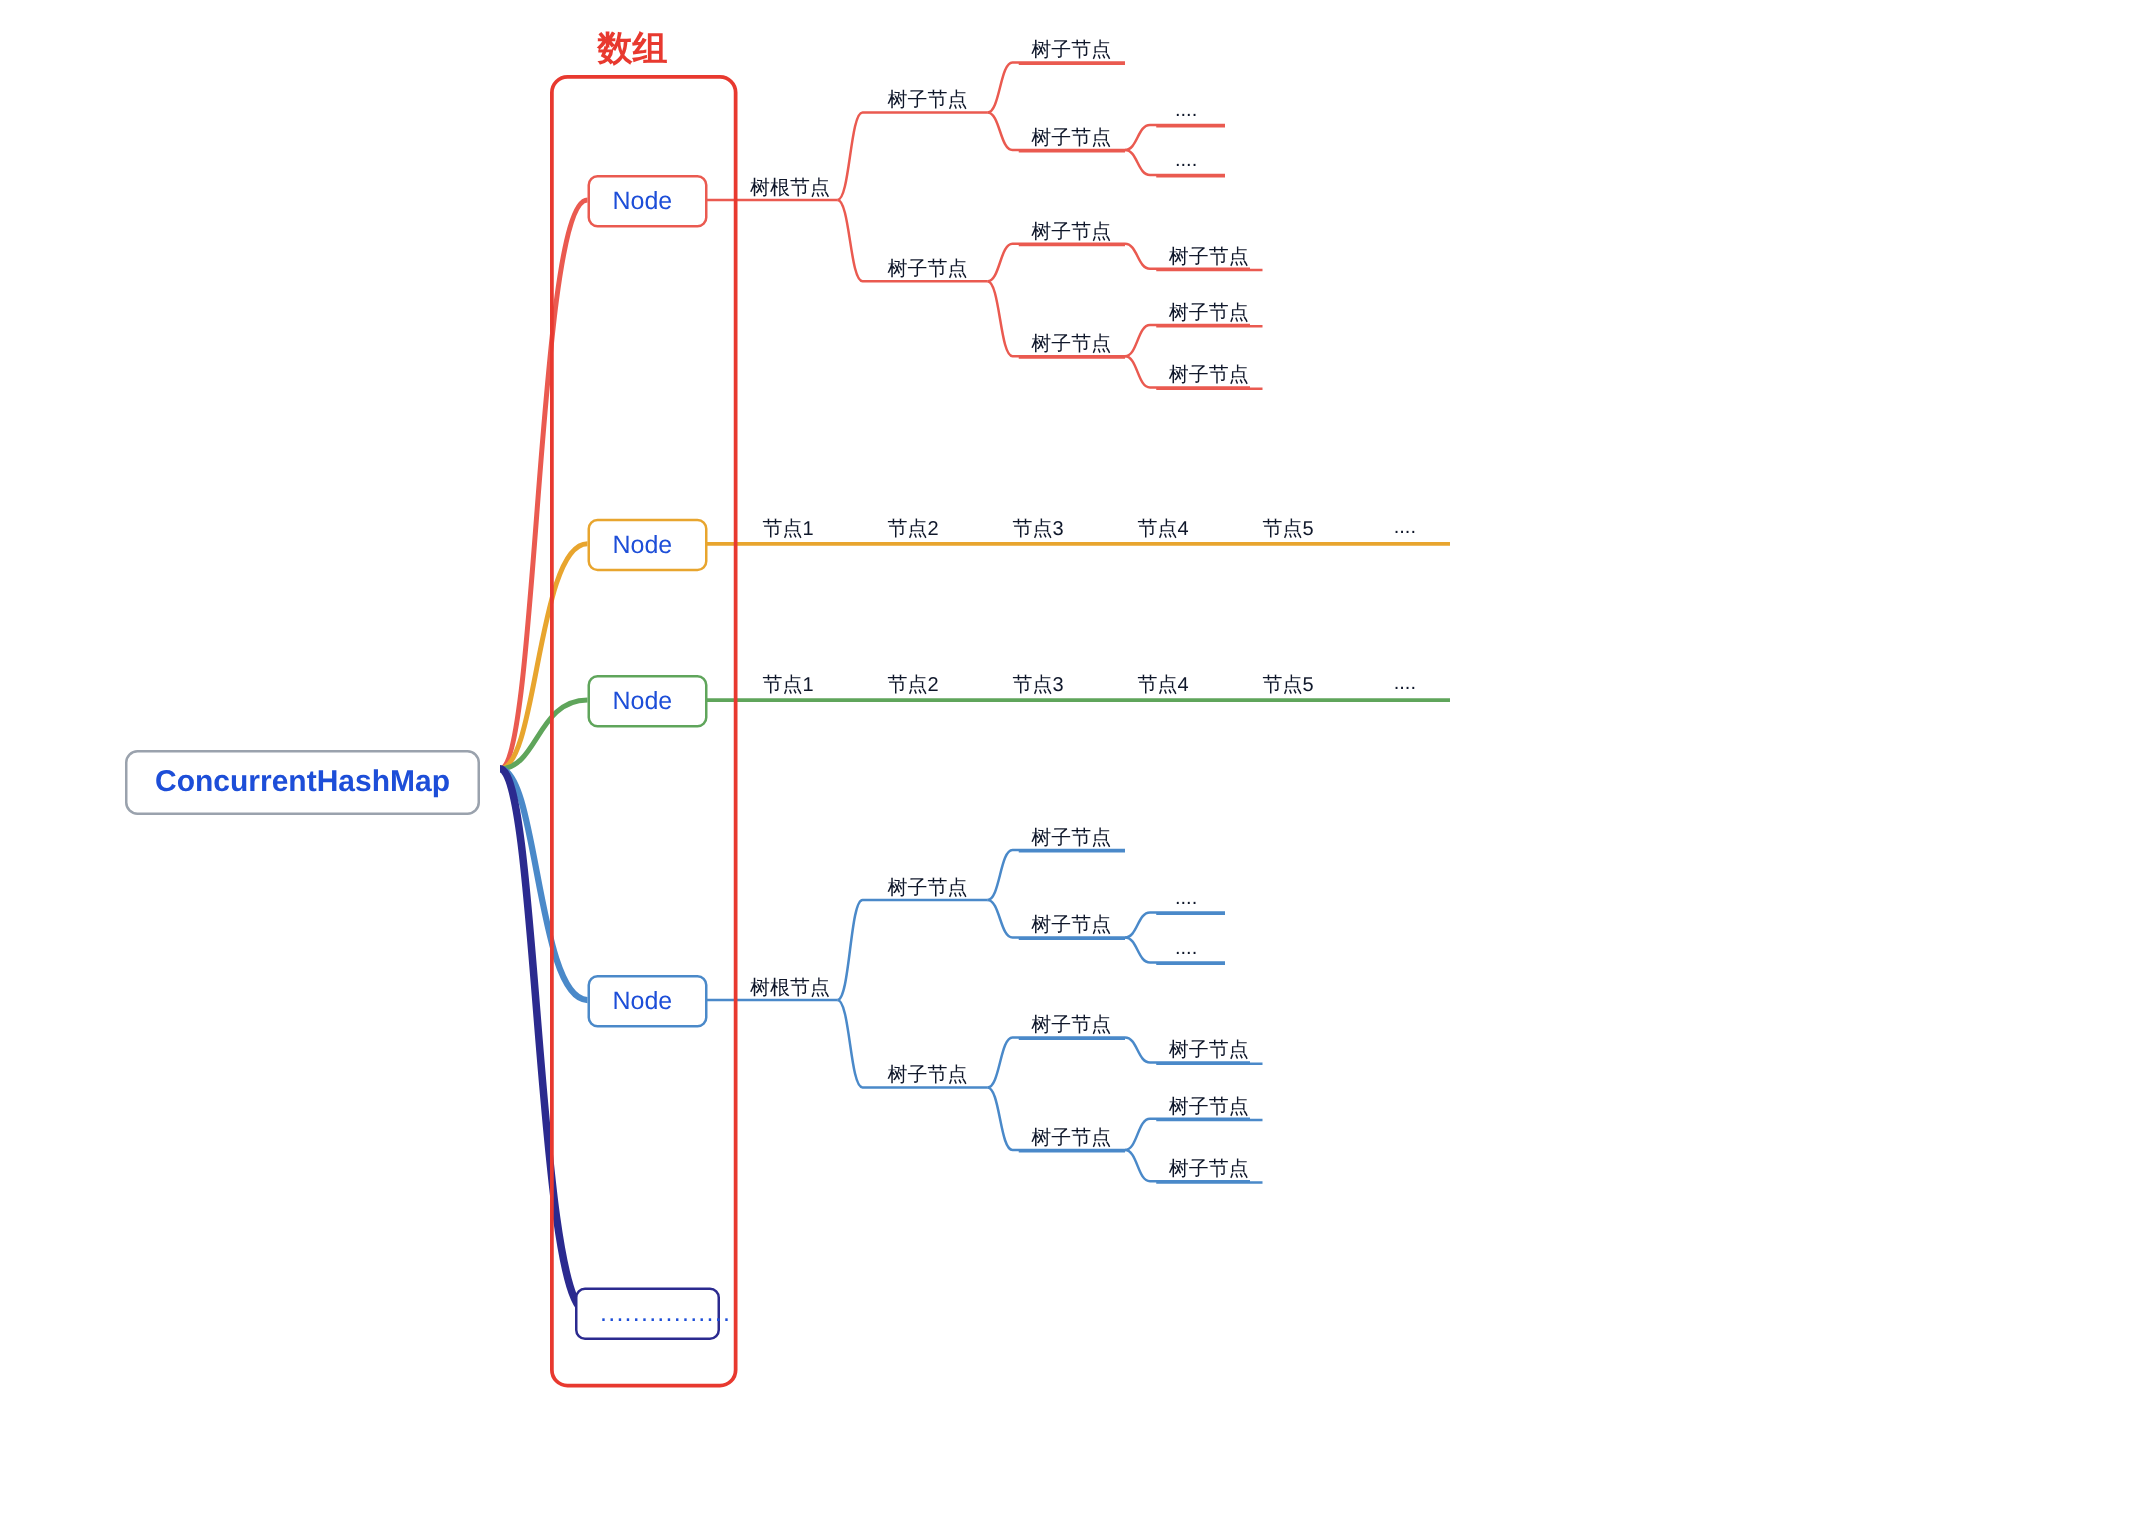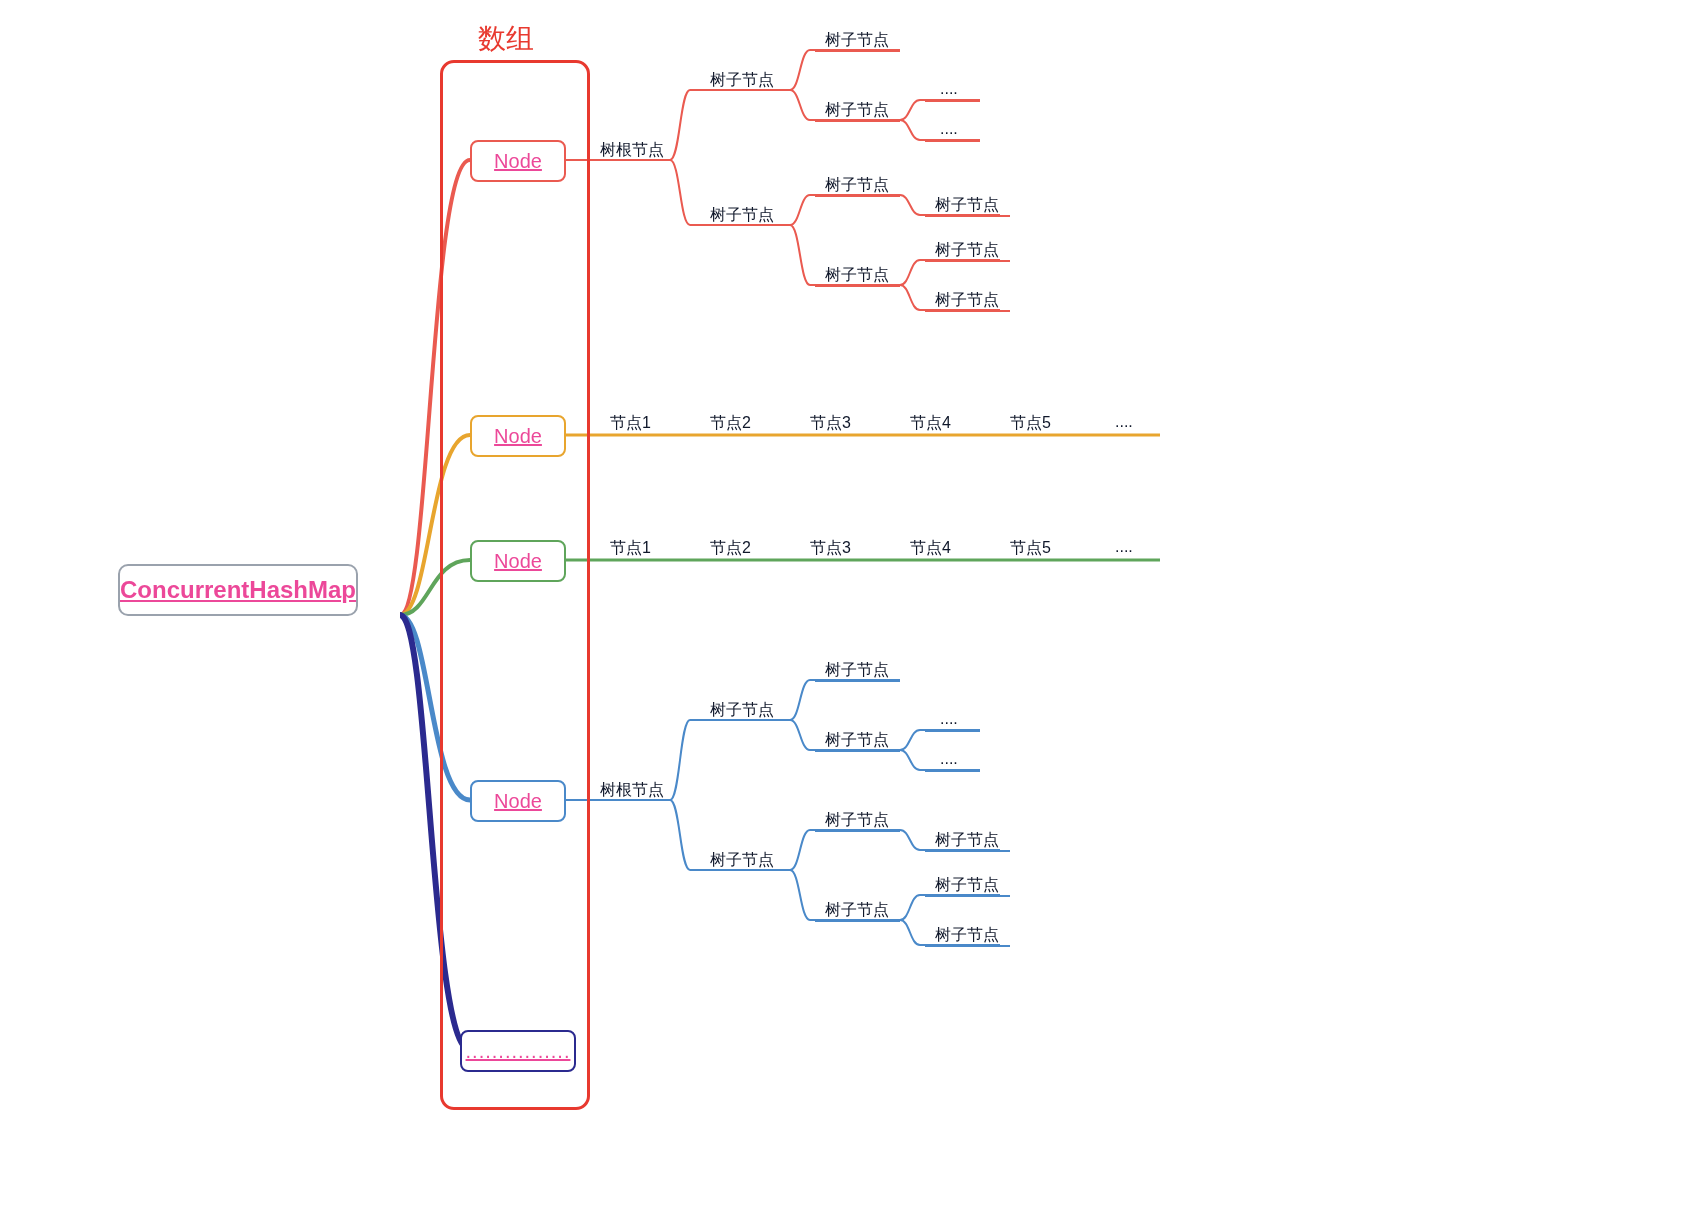--- a/index.html
+++ b/index.html
@@ -22,39 +22,38 @@
     top: 0; left: 0;
     width: 1708px; height: 1222px;
     pointer-events: none;
   }
   .node-box {
     position: absolute;
     background: #fff;
     border-radius: 8px;
     padding: 8px 18px;
     font-size: 20px;
-    color: #ec4899;
+    color: #1d4ed8;
     text-align: center;
     display: flex;
     align-items: center;
-    justify-content: center;
-    text-decoration: underline;
+    justify-content: flex-start;
   }
   .root-box {
     border: 2px solid #9aa2ad;
     font-size: 24px;
     font-weight: 700;
     padding: 14px 22px;
     border-radius: 10px;
   }
   .array-label {
     position: absolute;
     color: #e8392f;
     font-size: 28px;
-    font-weight: 400;
+    font-weight: 700;
   }
   .array-rect {
     position: absolute;
     border: 3px solid #e8392f;
     border-radius: 14px;
     background: transparent;
   }
   .n-red    { border: 2px solid #ea5a50; }
   .n-yellow { border: 2px solid #e8a52e; }
   .n-green  { border: 2px solid #5fa55b; }
@@ -118,21 +117,21 @@
   <path d="M790 720 C 800 720, 800 750, 810 750 L 900 750" stroke="#4a89c9" stroke-width="2" fill="none"></path>
   <path d="M900 750 C 910 750, 910 730, 920 730 L 980 730" stroke="#4a89c9" stroke-width="2" fill="none"></path>
   <path d="M900 750 C 910 750, 910 770, 920 770 L 980 770" stroke="#4a89c9" stroke-width="2" fill="none"></path>
   <path d="M790 870 C 800 870, 800 830, 810 830 L 900 830" stroke="#4a89c9" stroke-width="2" fill="none"></path>
   <path d="M790 870 C 800 870, 800 920, 810 920 L 900 920" stroke="#4a89c9" stroke-width="2" fill="none"></path>
   <path d="M900 830 C 910 830, 910 850, 920 850 L 1000 850" stroke="#4a89c9" stroke-width="2" fill="none"></path>
   <path d="M900 920 C 910 920, 910 895, 920 895 L 1000 895" stroke="#4a89c9" stroke-width="2" fill="none"></path>
   <path d="M900 920 C 910 920, 910 945, 920 945 L 1000 945" stroke="#4a89c9" stroke-width="2" fill="none"></path>
 </svg>
 
-<div class="node-box root-box" style="left:100px; top:564px; width:240px; height:52px;margin-left:18px;">
+<div class="node-box root-box" style="left:100px; top:600px; width:284px; height:52px;">
   <span>ConcurrentHashMap</span>
 </div>
 
 <div class="array-label" style="left:478px; top:20px;">数组</div>
 <div class="array-rect" style="left:440px; top:60px; width:150px; height:1050px;"></div>
 
 <div class="node-box n-red" style="left:470px; top:140px; width:96px; height:42px;">
   <span>Node</span>
 </div>
 <div class="node-box n-yellow" style="left:470px; top:415px; width:96px; height:42px;">

